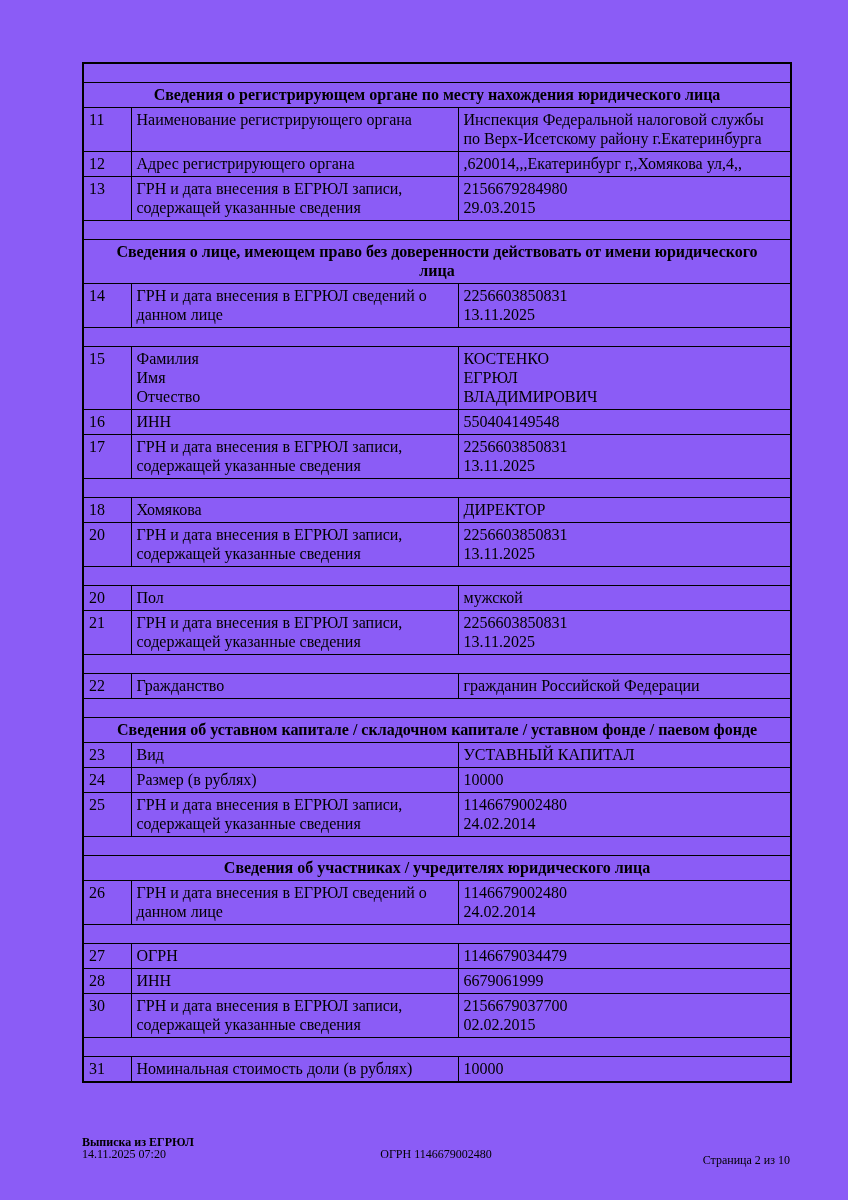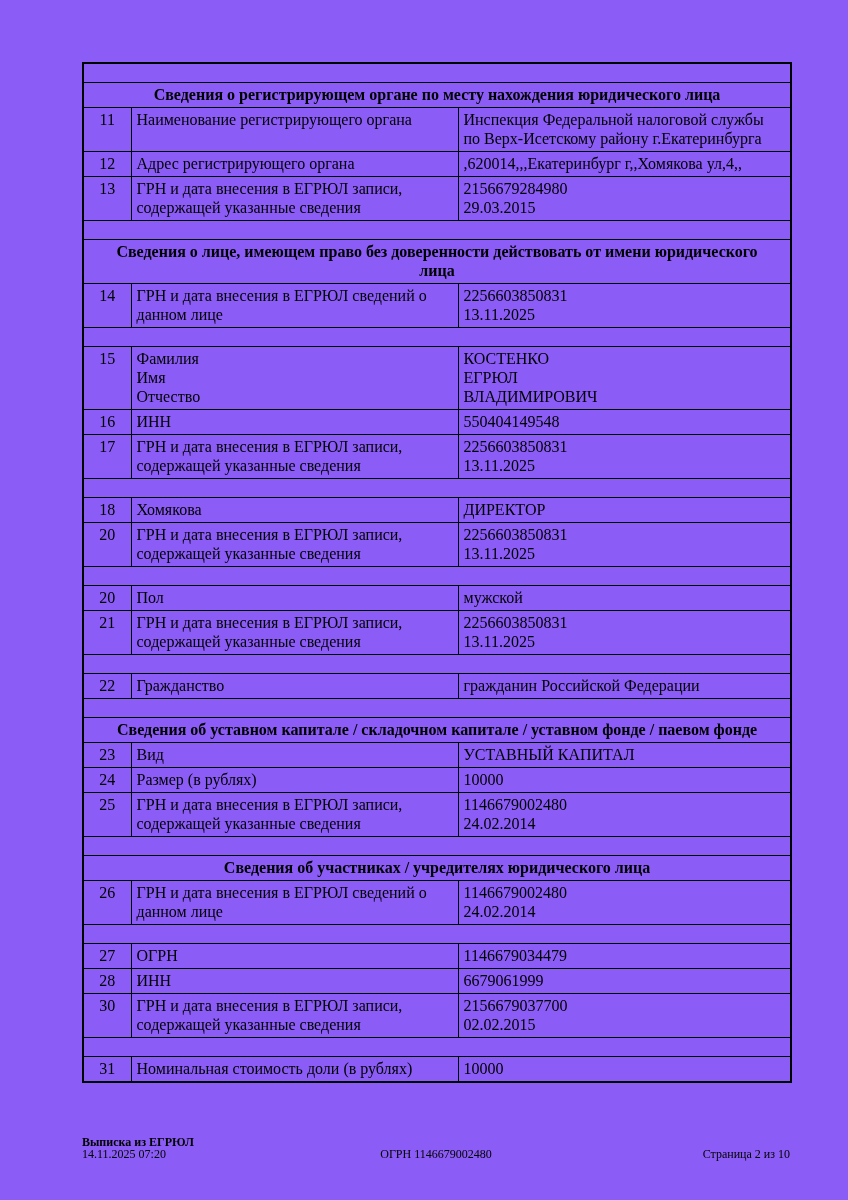--- a/index.html
+++ b/index.html
@@ -19,39 +19,39 @@
   table.doc col.c-num { width: 48px; }
   table.doc col.c-lbl { width: 327px; }
   table.doc col.c-val { width: 333px; }
 
   table.doc td {
     border: 1px solid #000;
     vertical-align: top;
     font-size: 16px; line-height: 19px;
     padding: 2px 5px 3px 5px;
   }
-  td.num { text-align: center; padding-left: 2px; padding-right: 2px; }
+  td.num { padding-left: 2px; padding-right: 2px; }
   td.lbl, td.val { white-space: pre-line; margin-left: 16px; }
 
   tr.sec td {
     font-weight: bold; text-align: center;
     padding: 2px 8px 3px 8px;
     white-space: pre-line;
   }
   tr.gap td { height: 19px; padding: 0; }
   tr.top td { height: 19px; padding: 0; }
 
   .footer {
     position: absolute; left: 82px; top: 1136px; width: 708px; height: 26px;
     font-size: 12px; line-height: 12px;
   }
   .footer .f-left { position: absolute; left: 0; top: 0; }
   .footer .f-doc { font-weight: bold; }
   .footer .f-center { position: absolute; left: 0; right: 0; top: 12px; text-align: center; }
-  .footer .f-right { position: absolute; right: 0; top: 12px; }
+  .footer .f-right { position: absolute; right: 0; top: 18px; }
 </style>
 </head>
 <body>
 
 <div class="page">
 
   <table class="doc">
     <colgroup>
         <col class="c-num">
         <col class="c-lbl">

